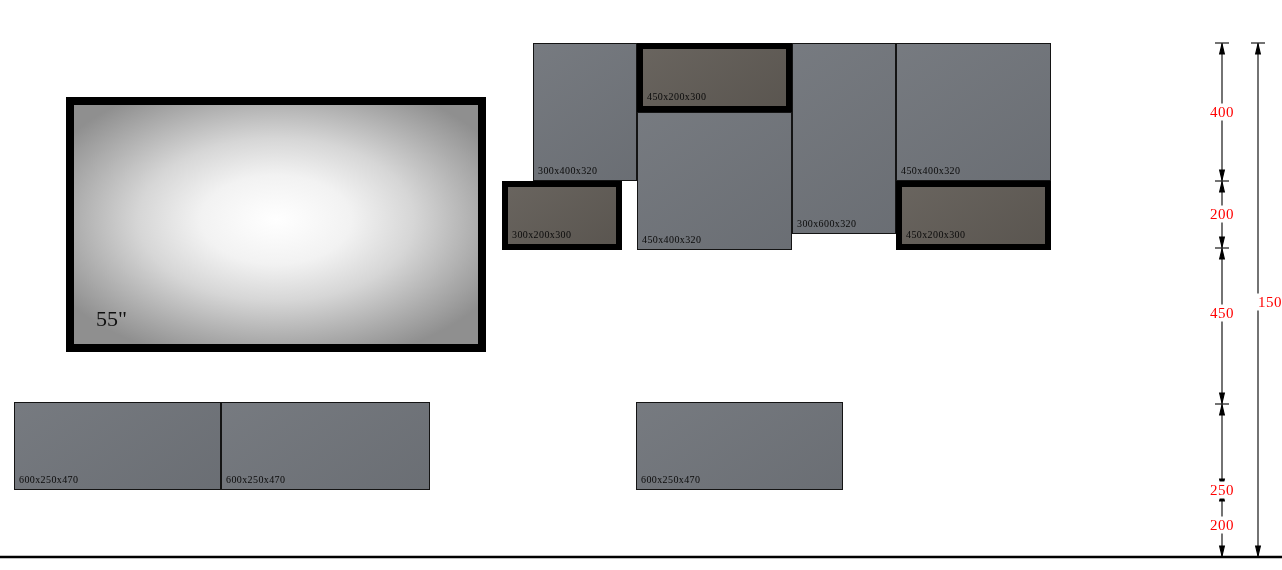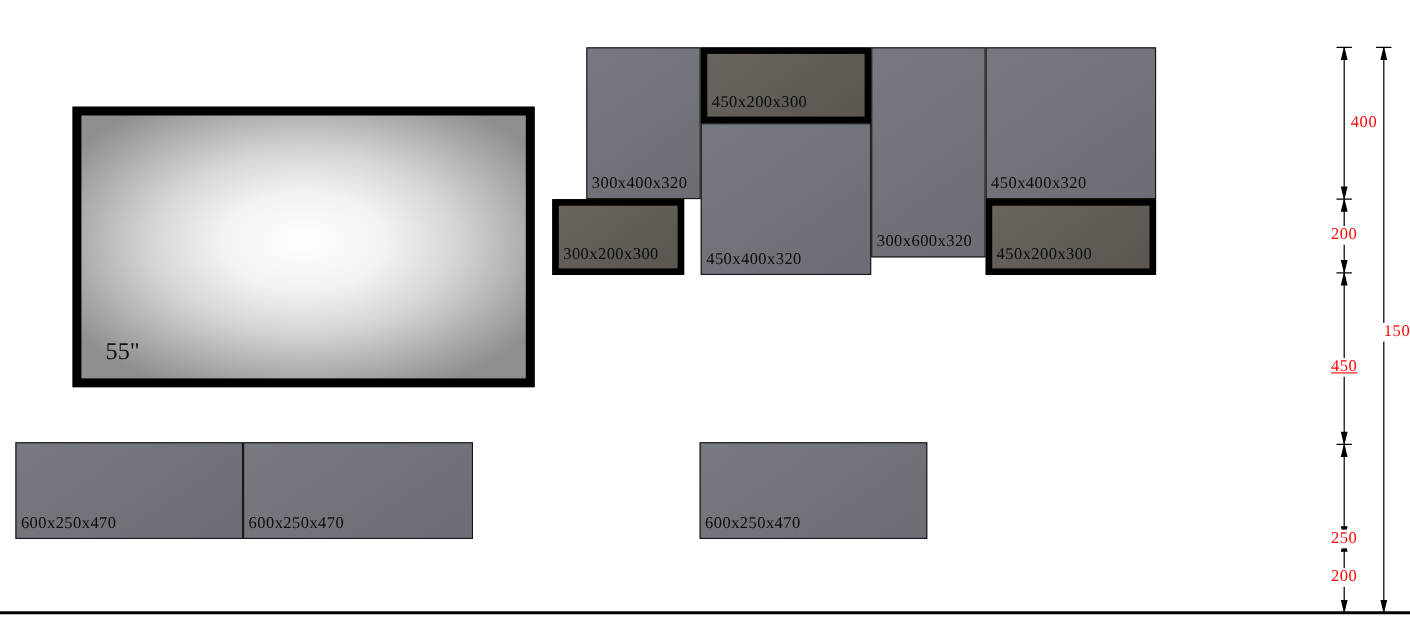--- a/index.html
+++ b/index.html
@@ -49,21 +49,21 @@
     border: 1px solid #141414;
   }
   .unit--hl {
     background-color: #615c56;
     background-image: linear-gradient(145deg, rgba(255,255,255,0.05), rgba(0,0,0,0.07));
     border: 6px solid #000000;
   }
   .unit-label {
     position: absolute;
     left: 4px; bottom: 4px;
-    font-size: 15px;
+    font-size: 10px;
     letter-spacing: 0.4px;
     color: #0a0a0a;
     white-space: nowrap;
     text-align: right;
   }
   
   .dim-svg {
     position: absolute;
     left: 0; top: 0;
     width: 1282px; height: 570px;
@@ -151,20 +151,20 @@
 
     <g stroke="#000000" stroke-width="1.1" fill="#000000">
       <line x1="1258" y1="43" x2="1258" y2="557"></line>
       <line x1="1251" y1="43" x2="1265" y2="43"></line>
       <line x1="1251" y1="557" x2="1265" y2="557"></line>
       <polygon points="1258,44 1255.6,54 1260.4,54"></polygon>
       <polygon points="1258,556 1255.6,546 1260.4,546"></polygon>
     </g>
   </svg>
 
-  <div class="dim-label" style="left:1222px; top:112px;margin-left:18px;">400</div>
+  <div class="dim-label" style="left:1222px; top:112px;">400</div>
   <div class="dim-label" style="left:1222px; top:214px;">200</div>
-  <div class="dim-label" style="left:1222px; top:334px;text-decoration:underline;">450</div>
+  <div class="dim-label" style="left:1222px; top:313px;">450</div>
   <div class="dim-label" style="left:1222px; top:450px;margin-top:40px;">250</div>
   <div class="dim-label" style="left:1222px; top:525px;">200</div>
   <div class="dim-label" style="left:1258px; top:302px;margin-left:16px;">1500</div>
 
 </div>
 
 </body></html>

